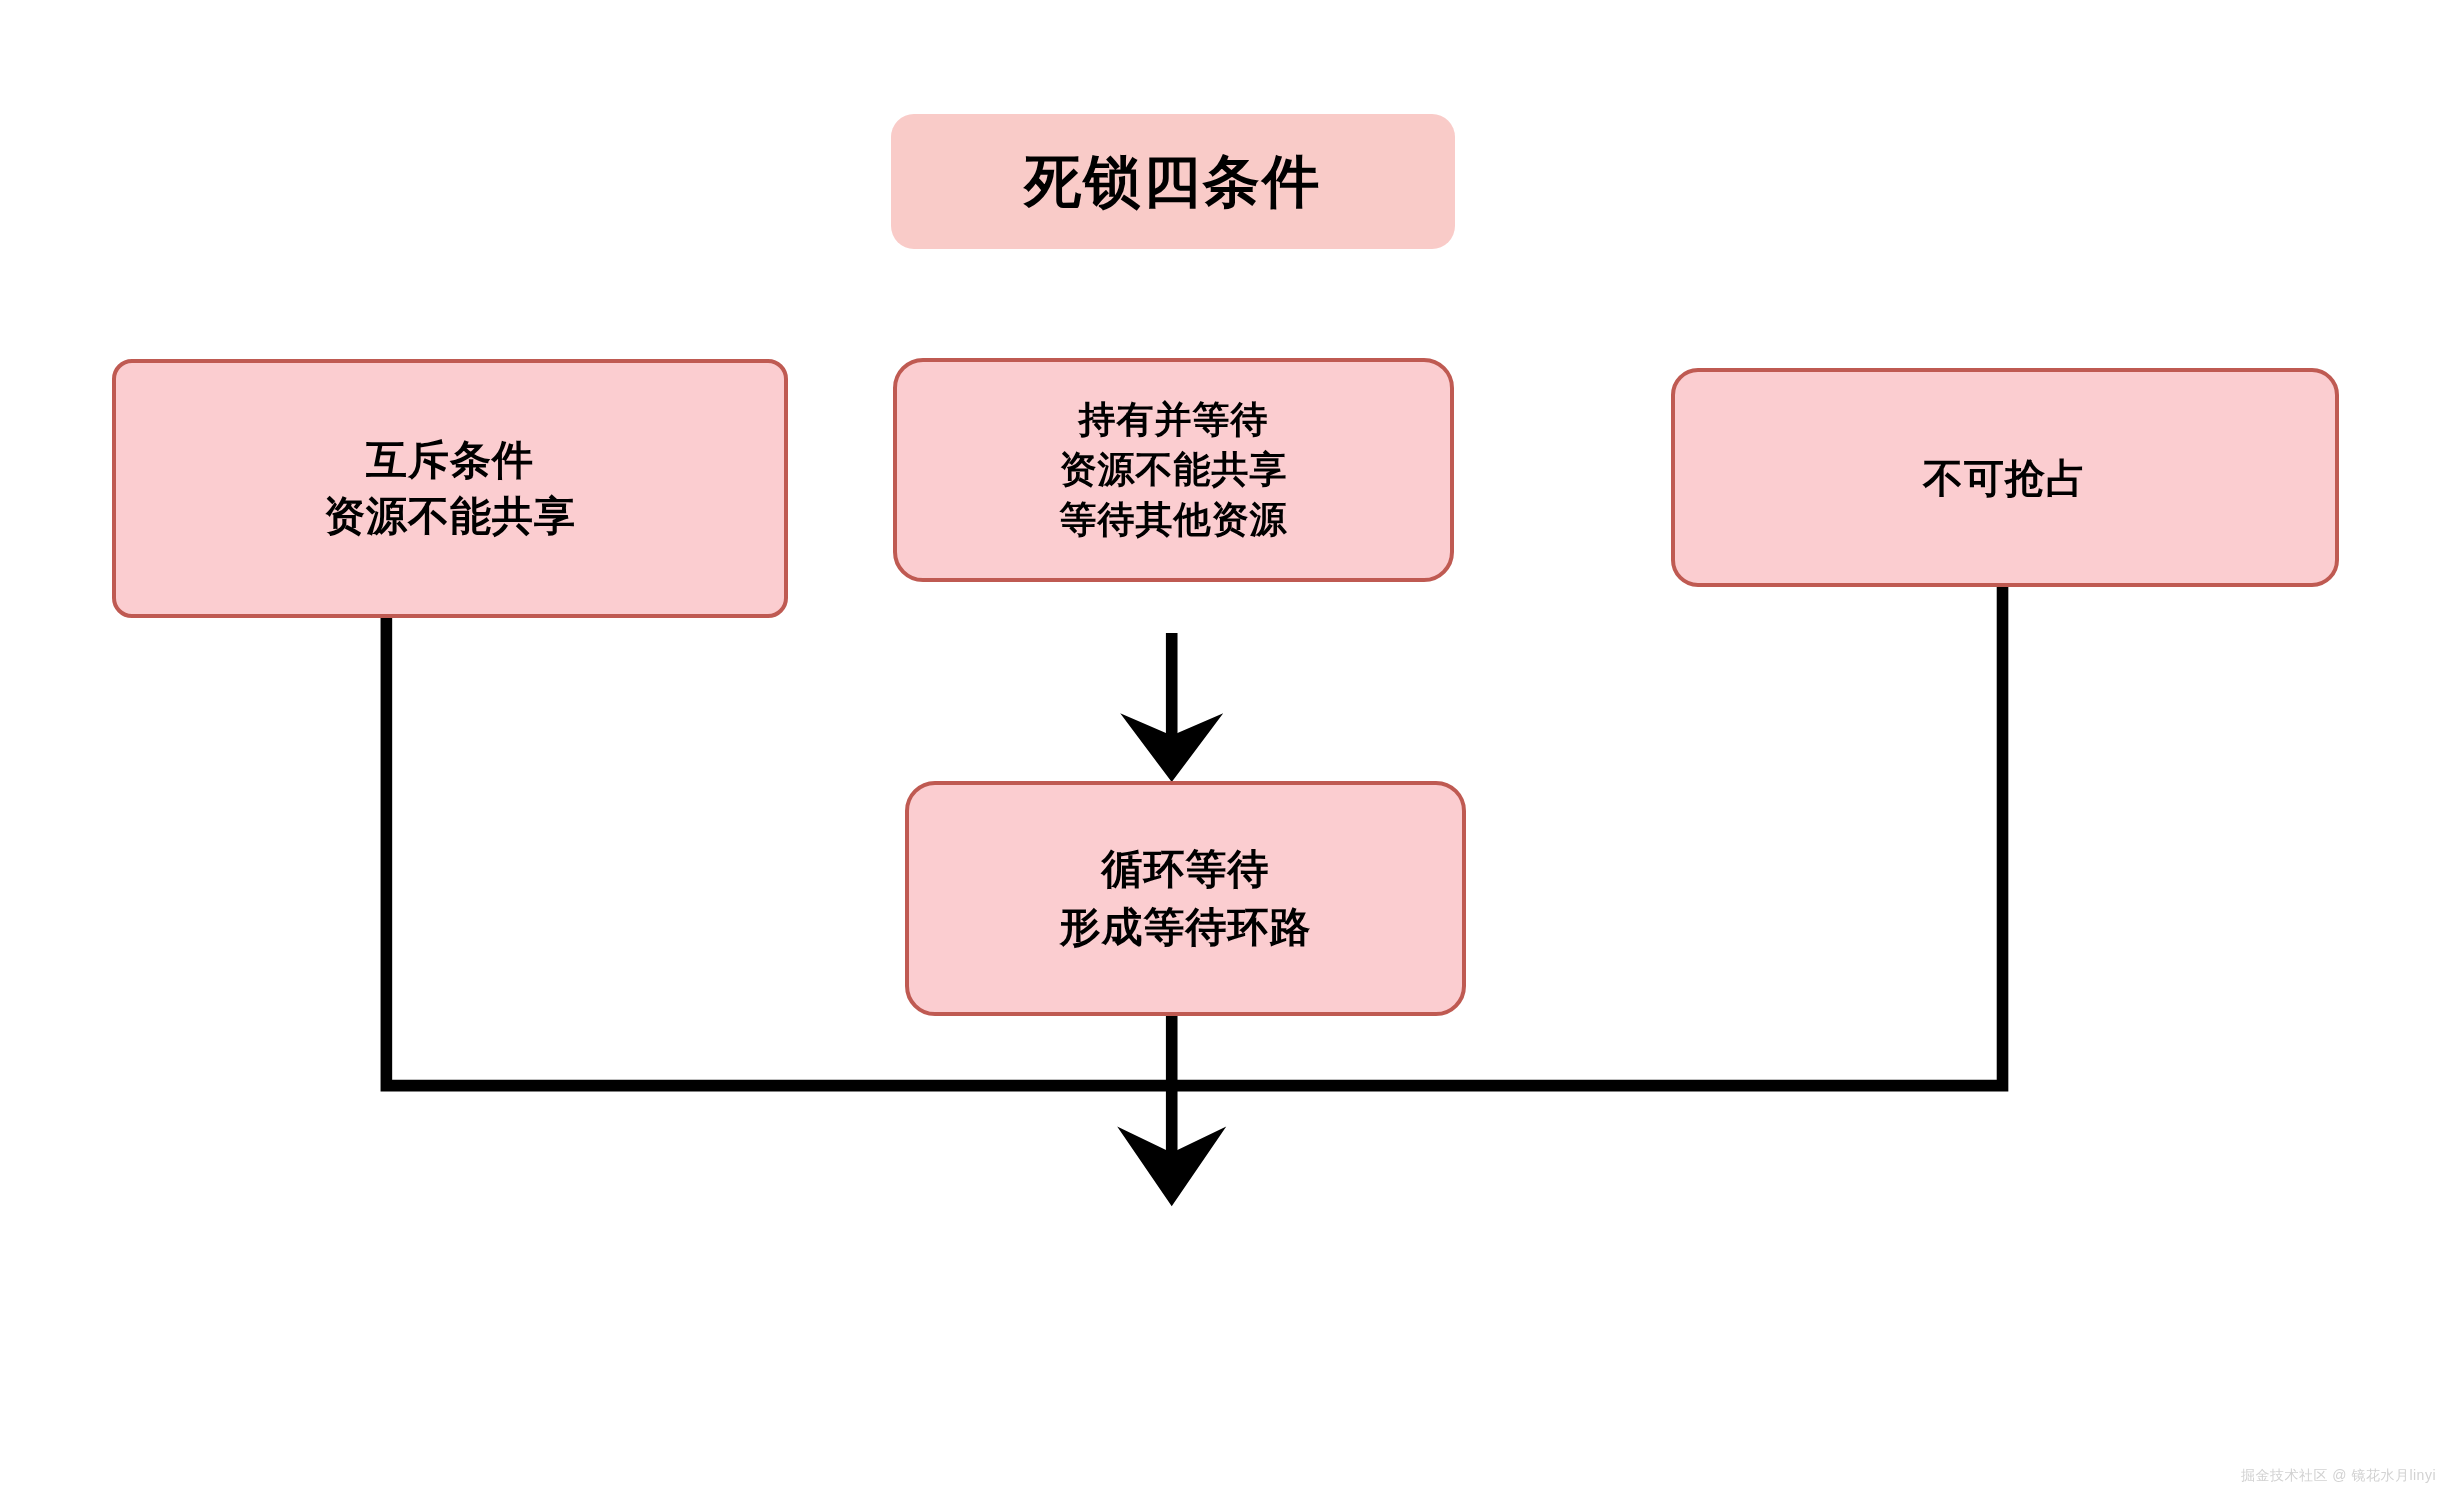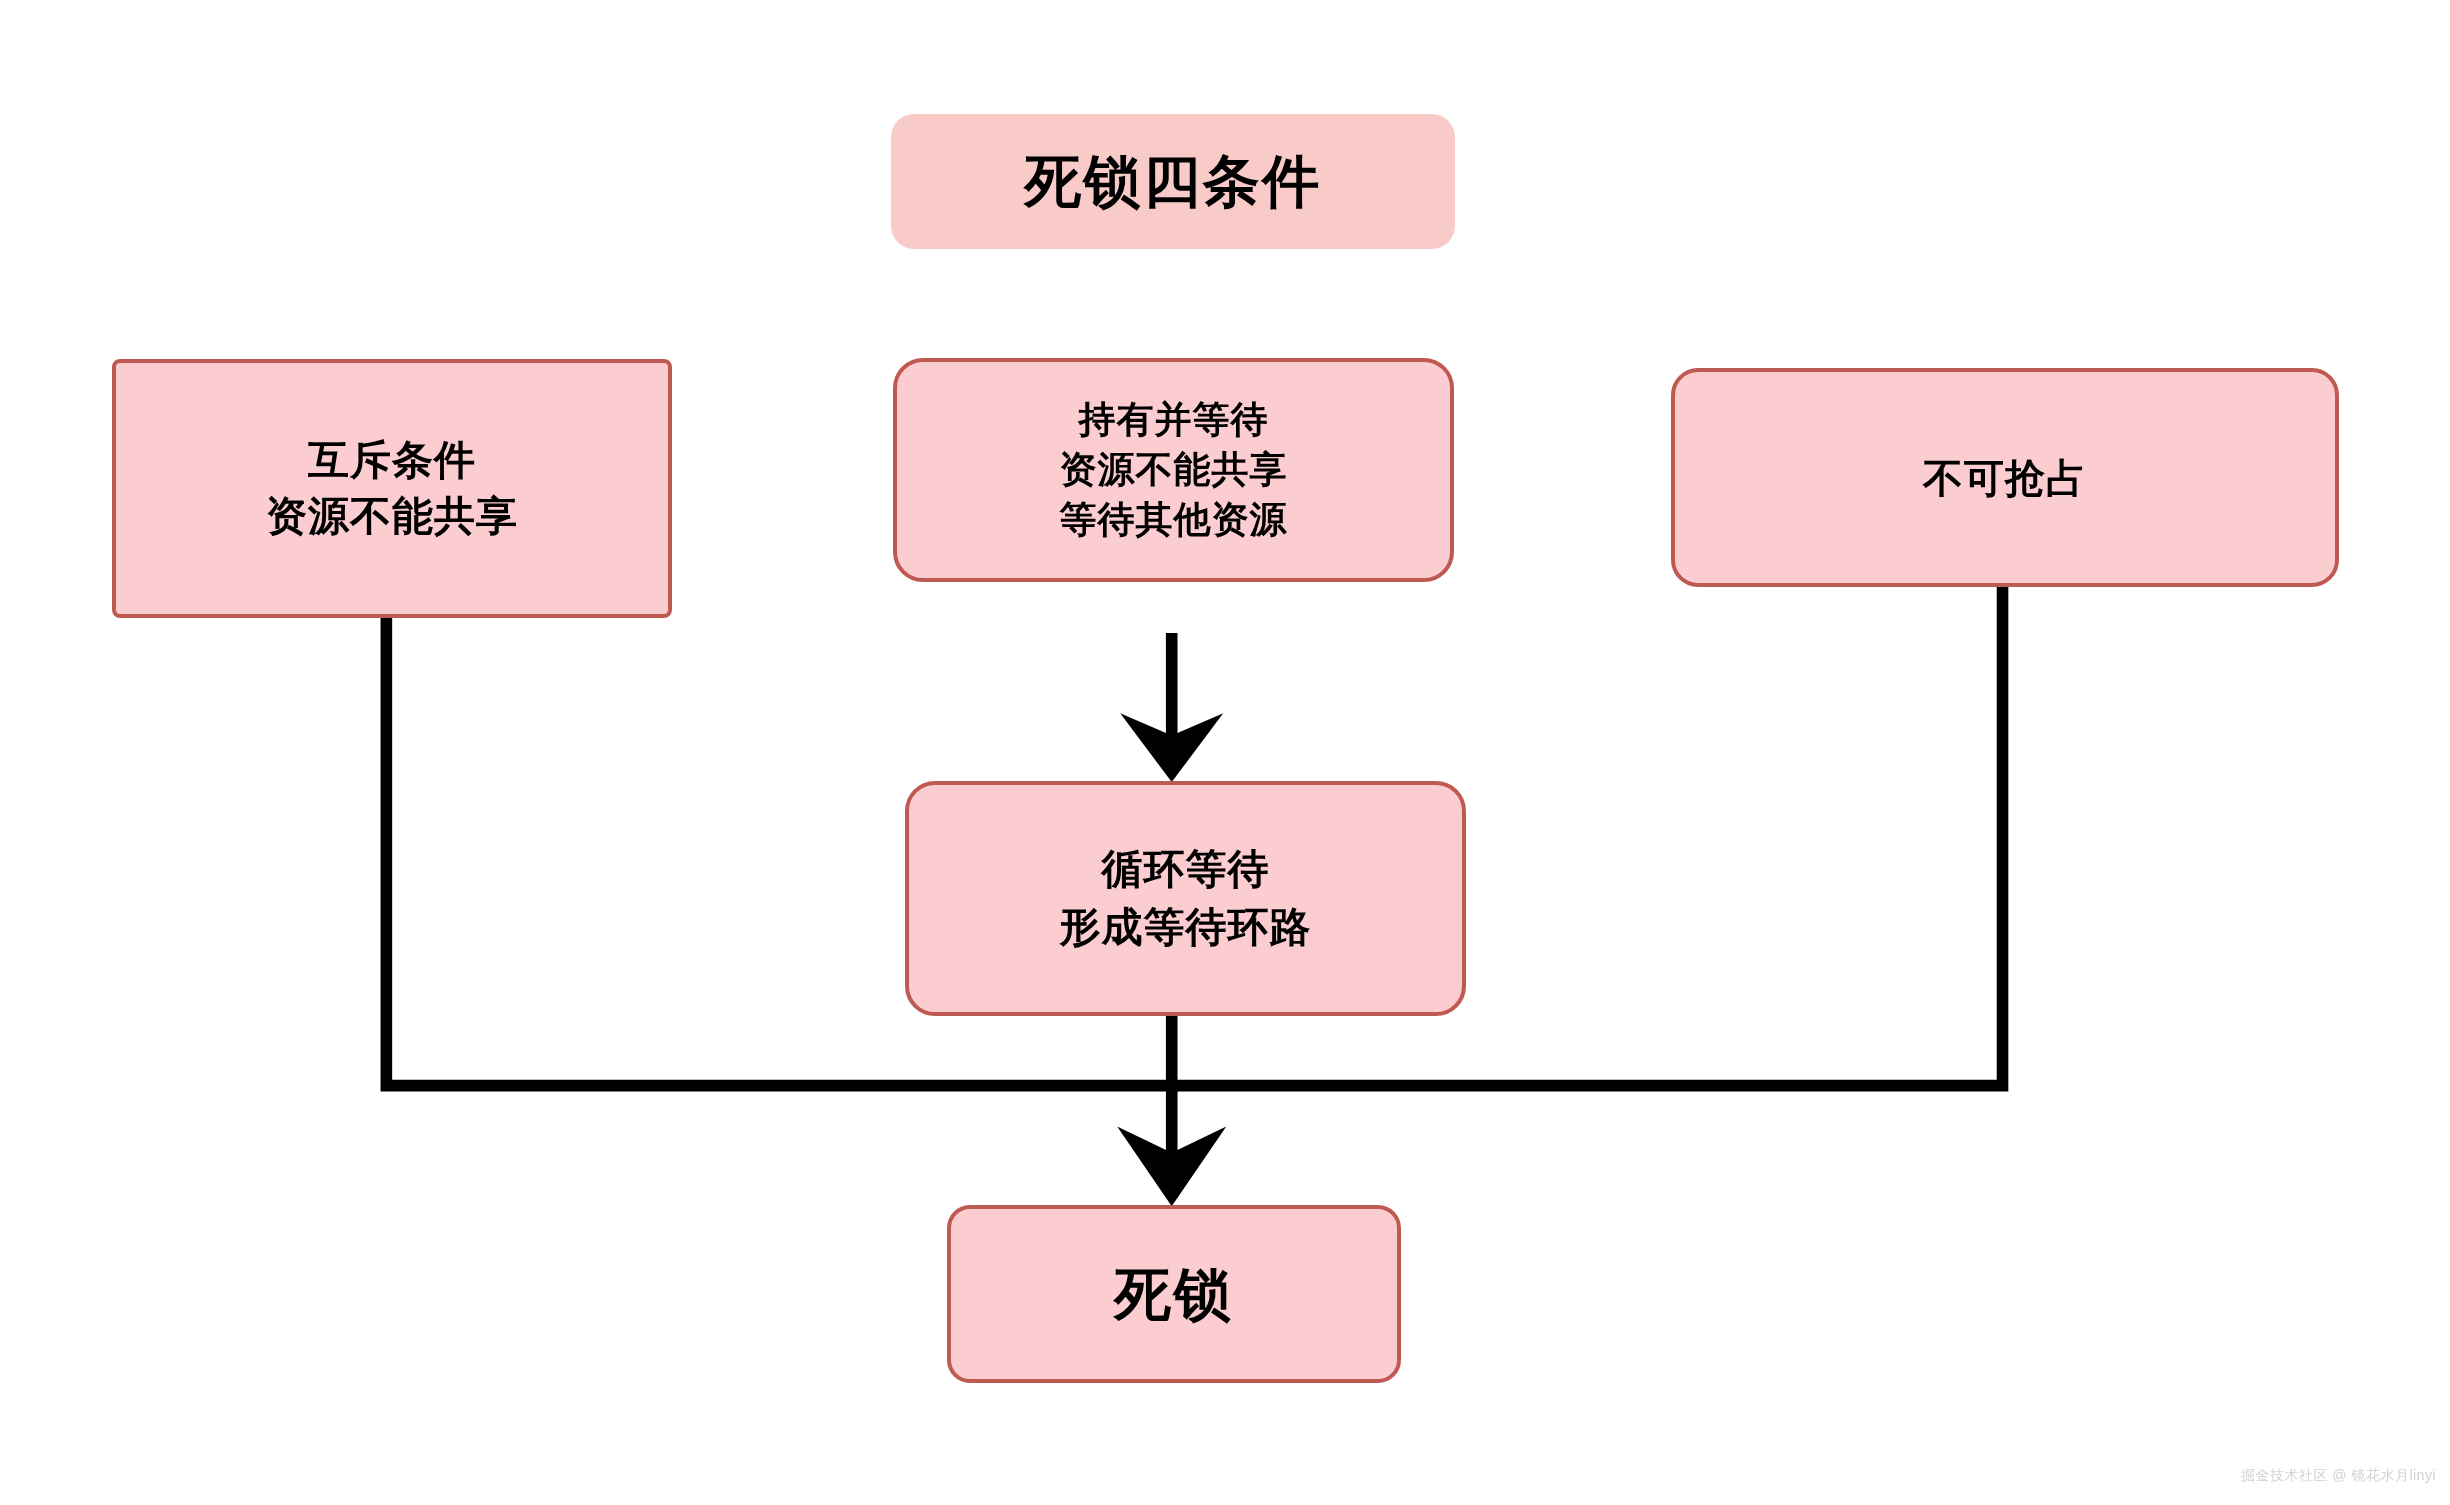--- a/index.html
+++ b/index.html
@@ -50,22 +50,22 @@
     border:none;
     border-radius:23px;
     z-index:4;
     justify-content:center;
   }
   #title-card .line{ font-size:57px; line-height:1.06; letter-spacing:2.5px; }
 
   
   #node-mutex{
     left:112px; top:359px;
-    width:560px; height:259px;
-    border-radius:8px;
+    width:676px; height:259px;
+    border-radius:20px;
     text-align:right;
   }
   #node-mutex .line{ font-size:41px; line-height:1.35; }
 
   
   #node-hold-wait{
     left:893px; top:358px;
     width:561px; height:224px;
     border-radius:30px;
   }
@@ -145,20 +145,17 @@
 
   <div class="node" id="node-no-preempt">
     <span class="line">不可抢占</span>
   </div>
 
   <div class="node" id="node-circular-wait">
     <span class="line">循环等待</span>
     <span class="line">形成等待环路</span>
   </div>
 
-  <div class="node" id="node-deadlock">
-    <span class="line">死锁</span>
-  </div>
 
   <div id="watermark">掘金技术社区 @ 镜花水月linyi</div>
 
 </div>
 
 
 </body></html>

